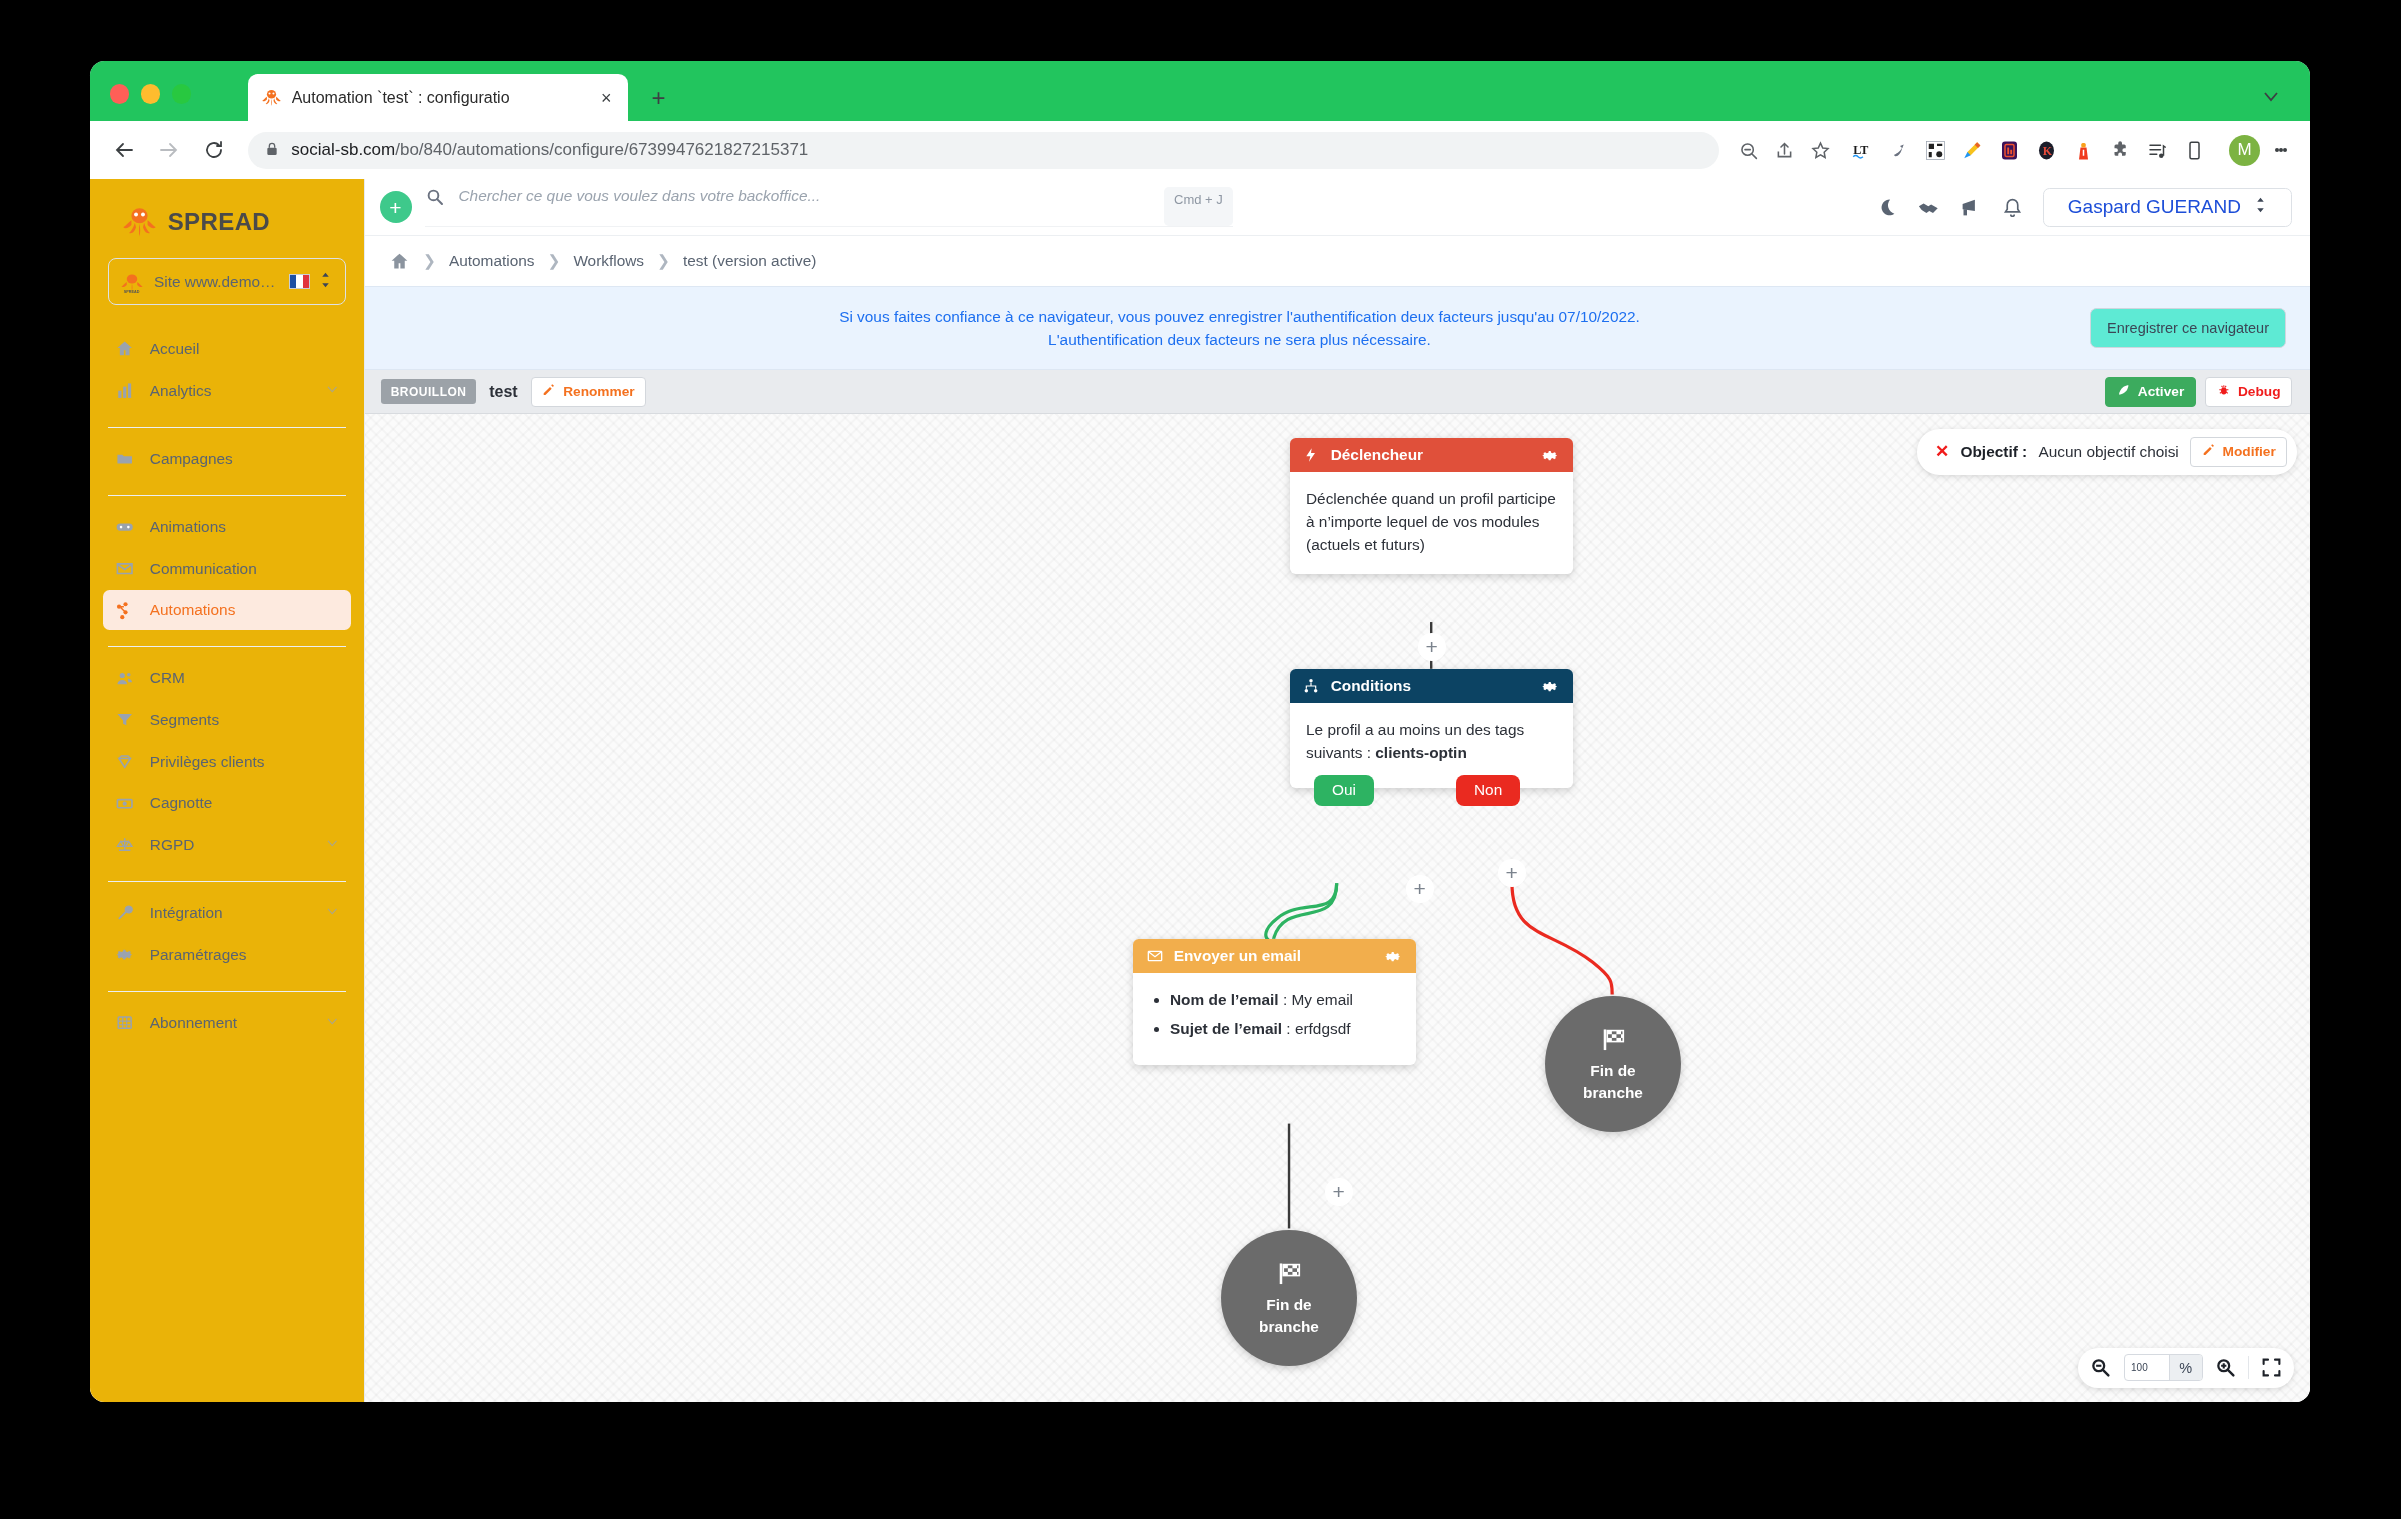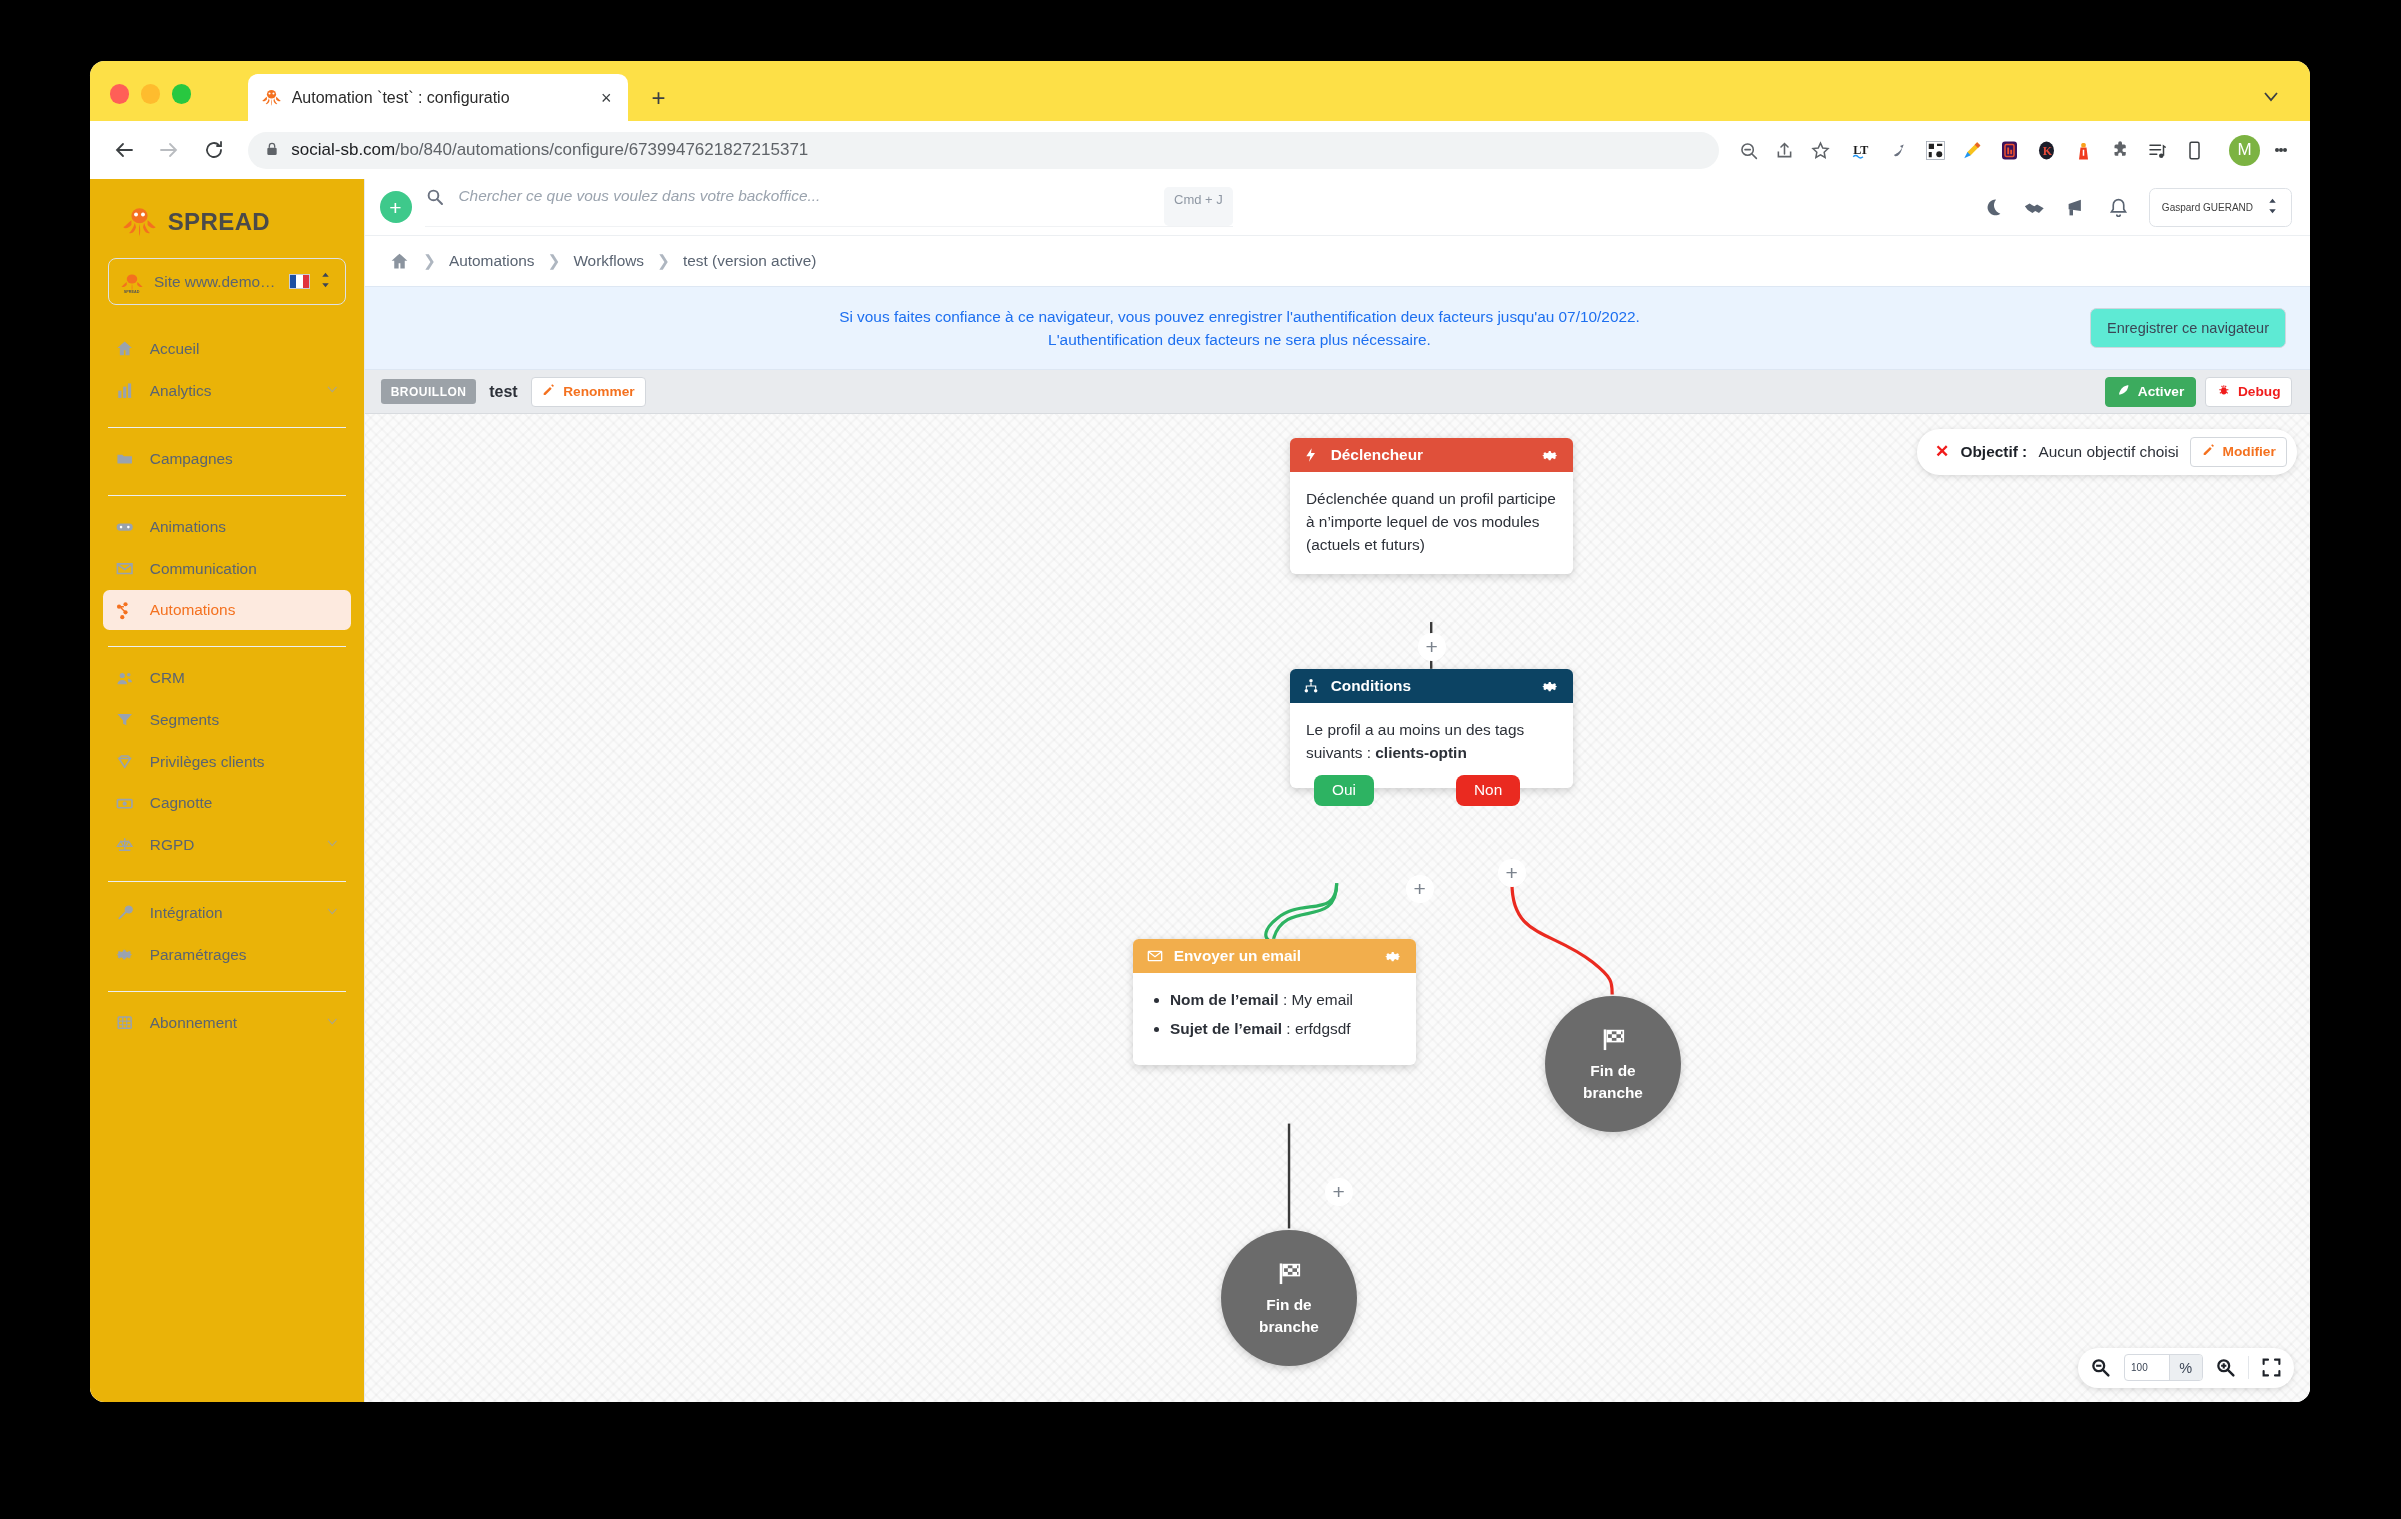--- a/index.html
+++ b/index.html
@@ -19,21 +19,21 @@
     background: #dfe3e8;
     border-radius: 14.5px;
     overflow: hidden;
     box-shadow: 0 19.4px 57px rgba(0,0,0,.55);
   }
 
   
   #tabstrip {
     position: relative;
     height: 60px;
-    background: #fde047;
+    background: #22c55e;
   }
   .traffic { position: absolute; top: 23.4px; width: 19.4px; height: 19.4px; border-radius: 50%; }
   .tl-red    { left: 20px; background: #ff5f57; }
   .tl-yellow { left: 51px; background: #febc2e; }
   .tl-green  { left: 82px; background: #28c840; }
 
   #tab {
     position: absolute; left: 158px; top: 13px;
     width: 380px; height: 47px;
     background: #ffffff;
@@ -196,23 +196,23 @@
   #searchwrap .s-icon { flex: 0 0 21px; }
   #searchwrap .s-ph { flex: 1 1 auto; font-size: 15.4px; color: #9aa3ae; font-style: italic; }
   #searchwrap .s-kbd {
     flex: 0 0 auto; font-size: 13px; color: #8e97a3;
     background: #f4f6f8; border-radius: 4.8px; padding: 4.8px 9.7px;
   }
   #appbar-right { margin-left: auto; display: flex; align-items: center; gap: 19.4px; }
   #appbar-right .ab-ico { width: 22.6px; height: 22.6px; display:flex; align-items:center; justify-content:center; }
   #user-select {
     display: flex; align-items: center; gap: 13px;
-    height: 39px; padding: 0 12px;
+    height: 39px; padding: 0 24px;
     border: 0.8px solid #dde1e6; border-radius: 6.5px;
-    font-size: 10px; color: #404040;
+    font-size: 19px; color: #1d4ed8;
   }
 
   #crumbbar {
     height: 50px; flex: 0 0 50px;
     background: #ffffff;
     display: flex; align-items: center;
     padding-left: 24px;
     gap: 13px;
   }
   #crumbbar .home { width: 21px; height: 21px; }

